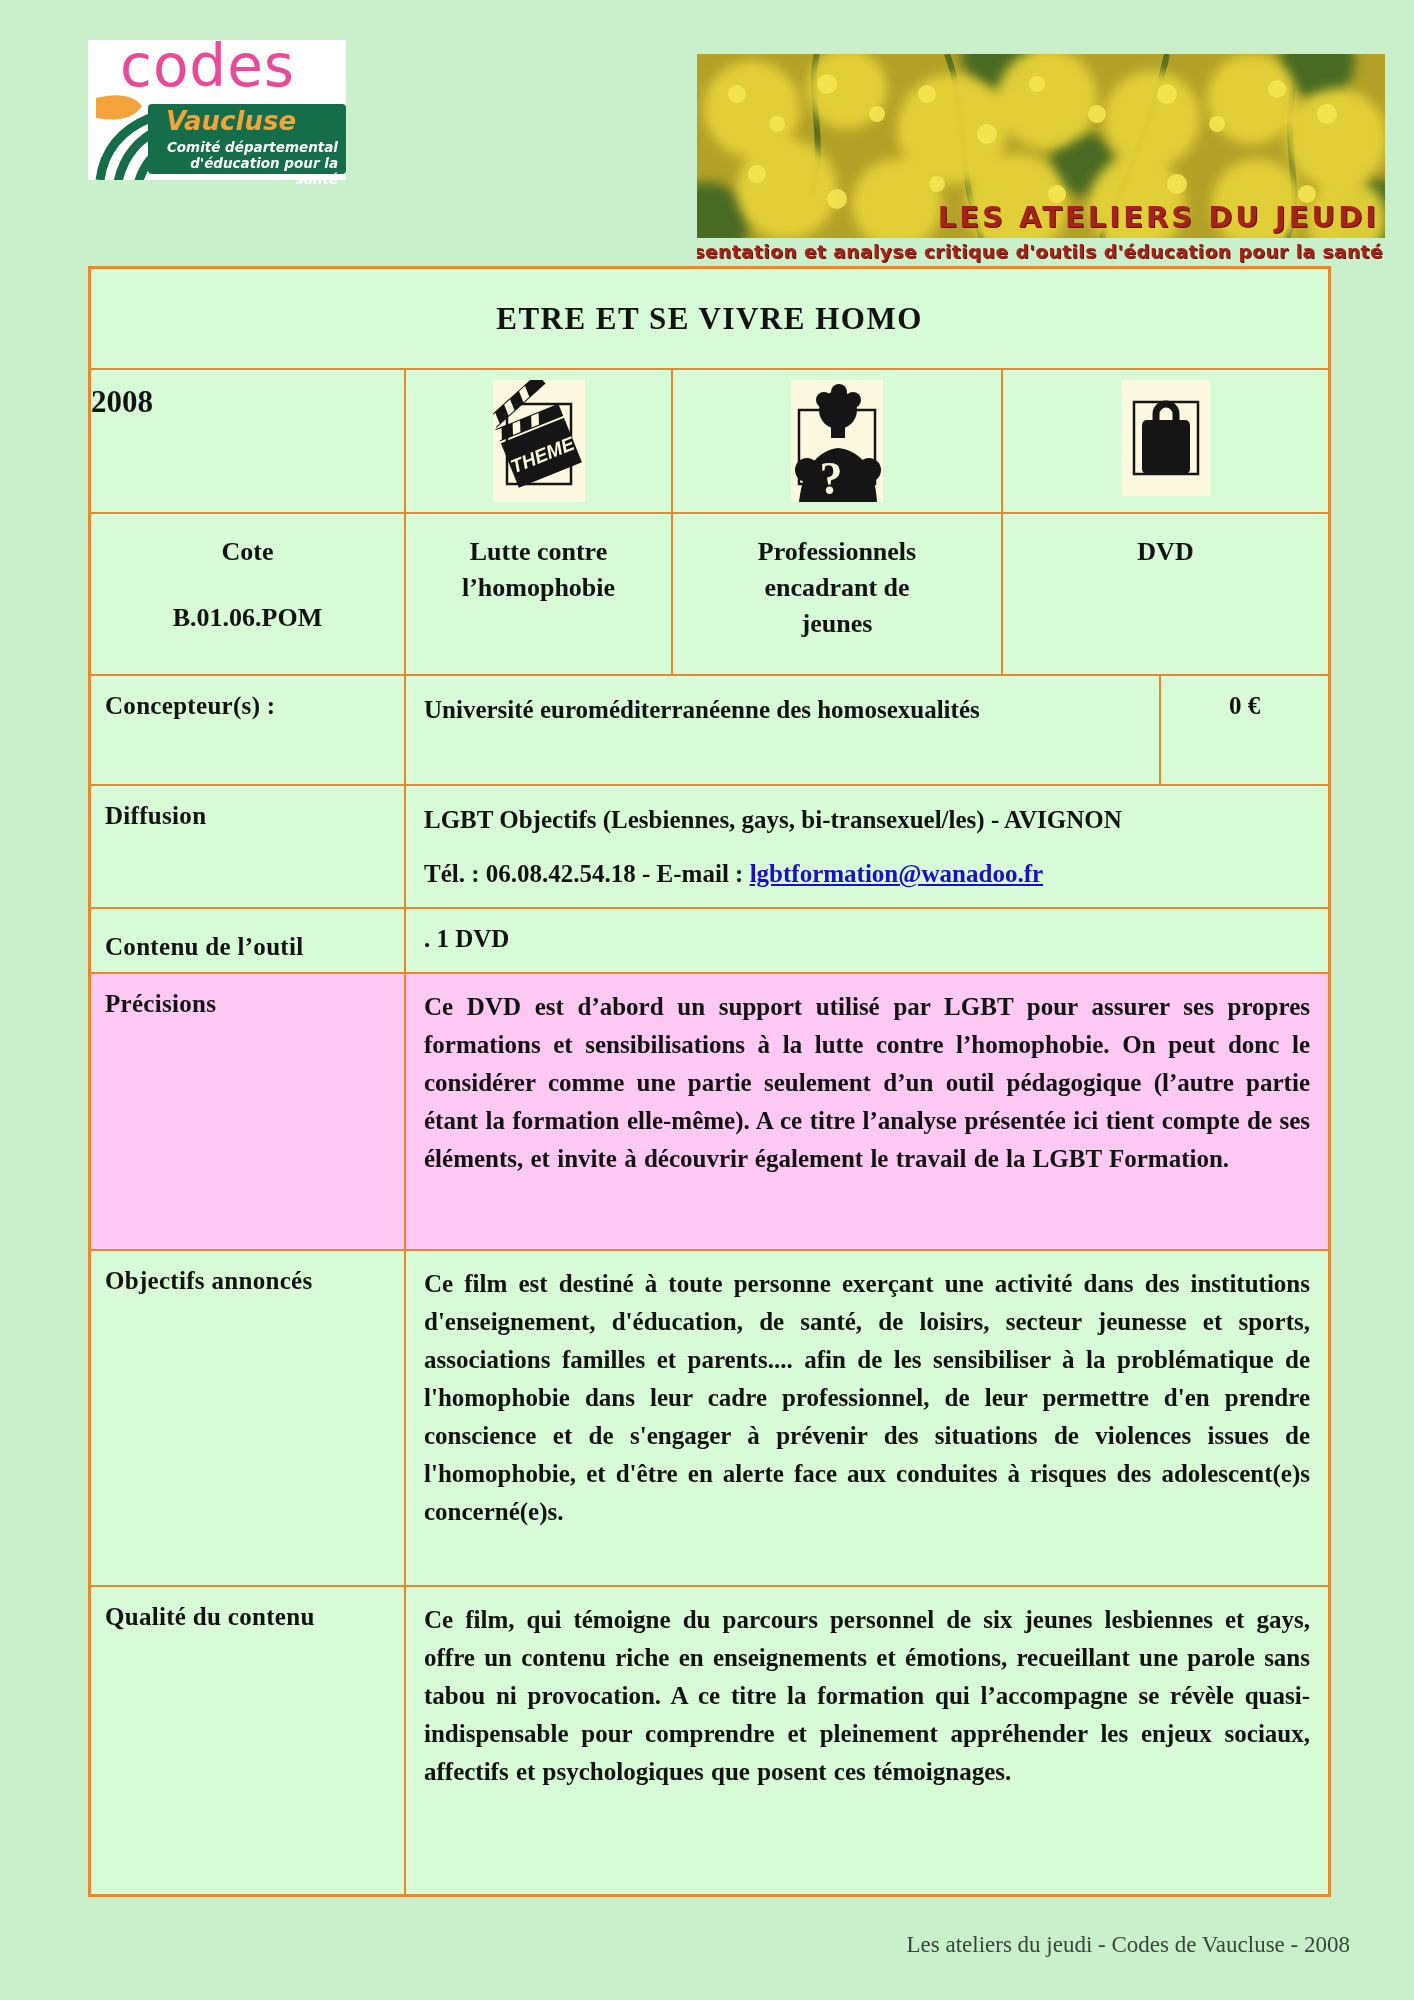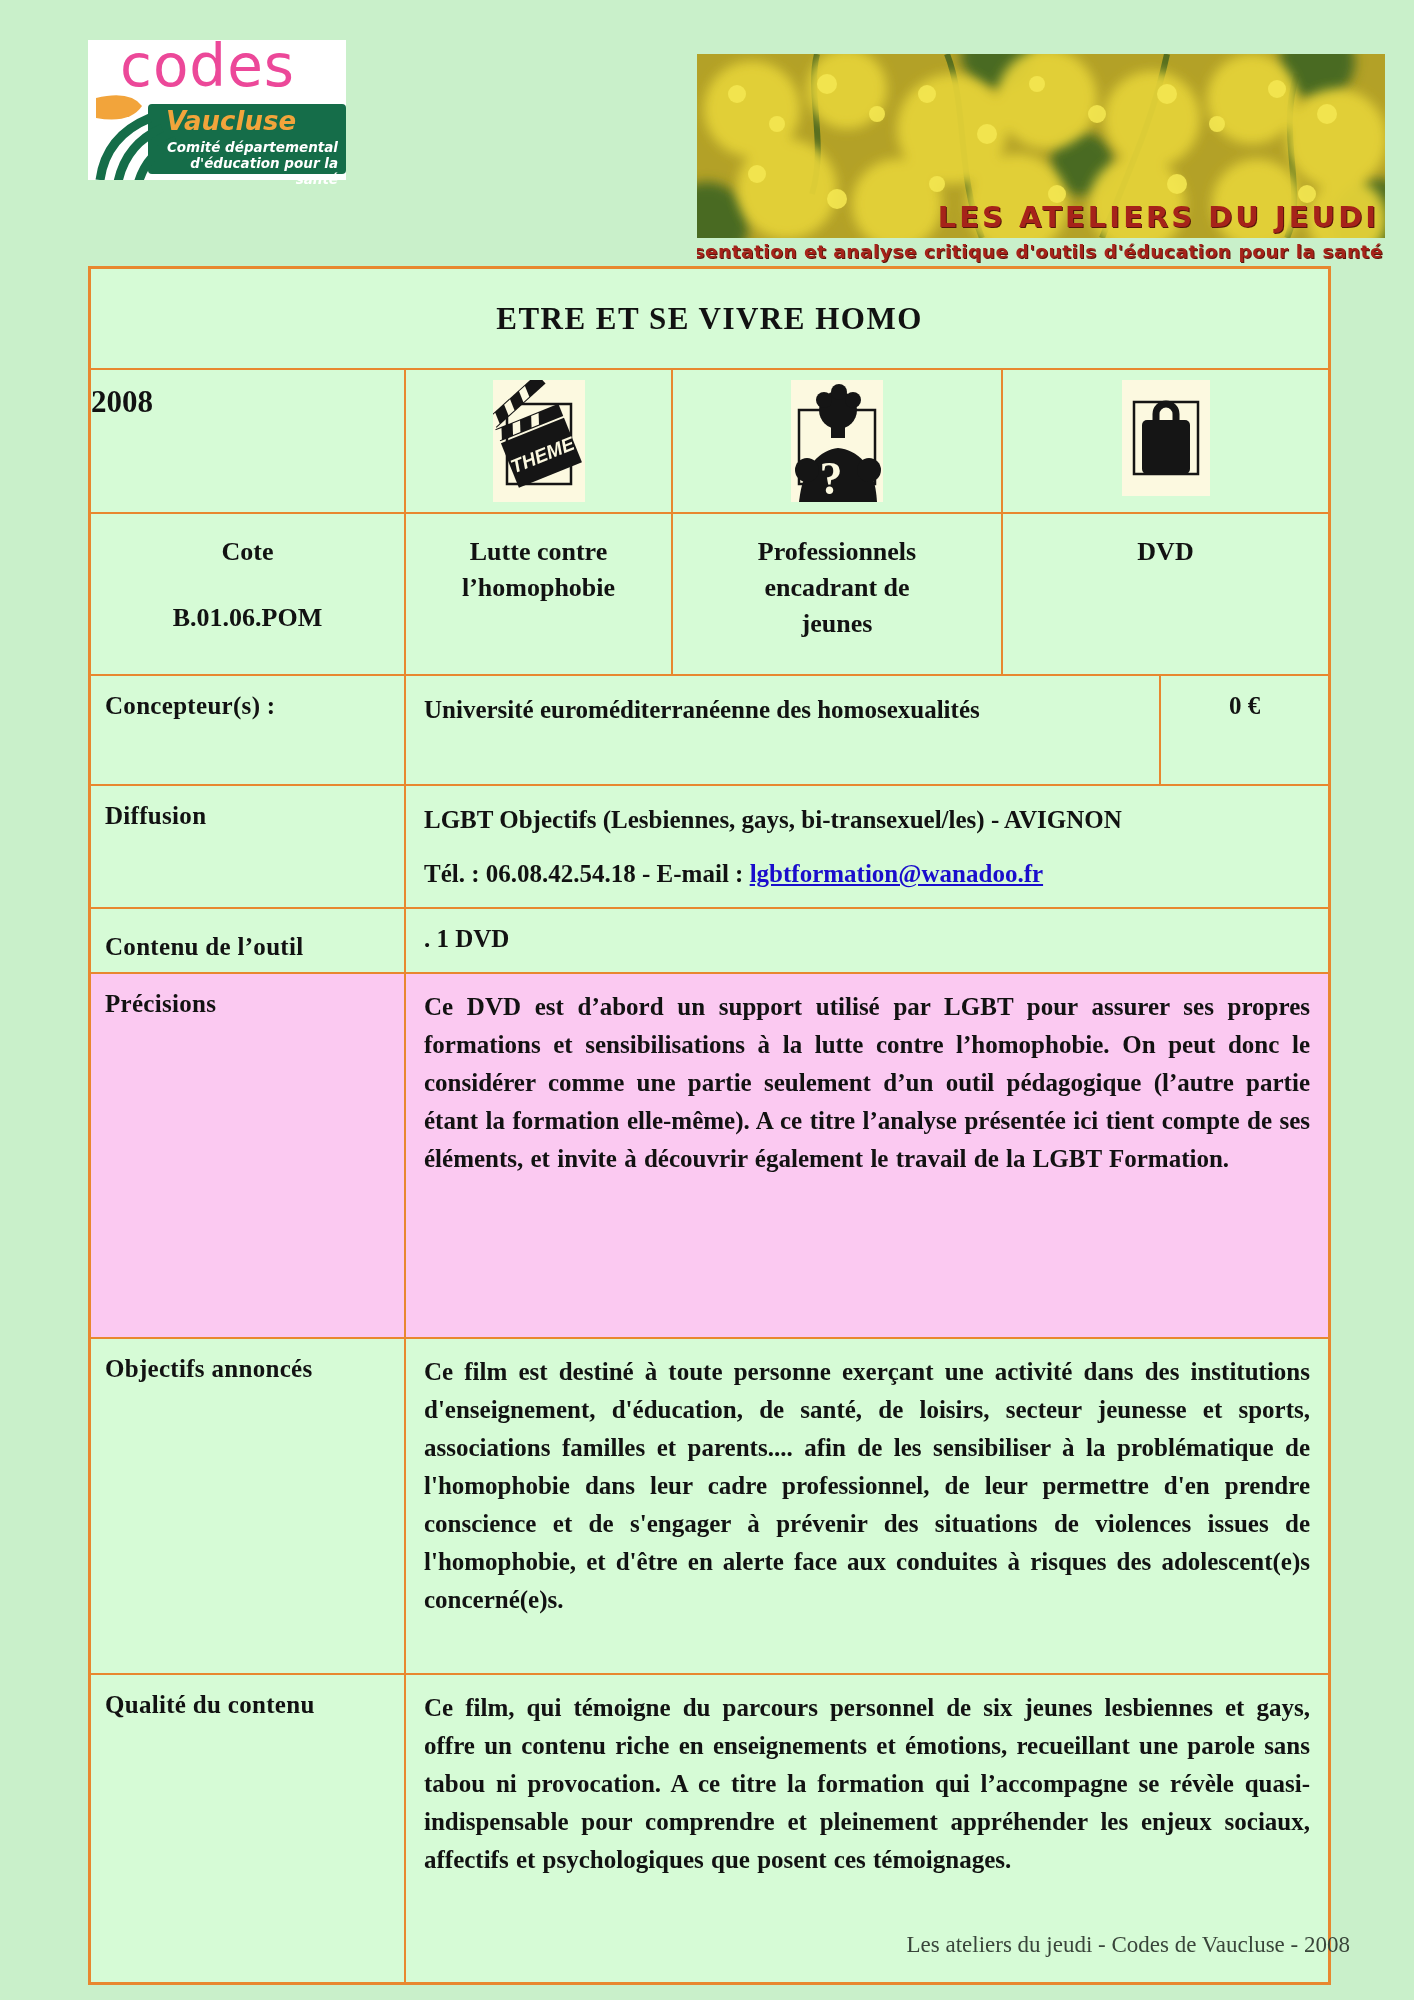--- a/index.html
+++ b/index.html
@@ -55,21 +55,21 @@
   .sheet{
     position:absolute;left:88px;top:266px;width:1243px;
     box-sizing:border-box;border:3px solid #e8872f;background:#d6fbd6;
   }
   .row{display:flex;box-sizing:border-box;border-bottom:2px solid #e8872f;}
   .row:last-child{border-bottom:none;}
   .cell{box-sizing:border-box;border-right:2px solid #e8872f;overflow:hidden;}
   .cell:last-child{border-right:none;}
   .r1{height:101px;} .r2{height:144px;} .r3{height:162px;}
   .r4{height:110px;} .r5{height:123px;} .r6{height:65px;}
-  .r7{height:365px;} .r8{height:336px;} .r9{height:307px;}
+  .r7{height:277px;} .r8{height:336px;} .r9{height:307px;}
   .w1{flex:0 0 315px;} .w2{flex:0 0 267px;} .w3{flex:0 0 330px;} .w4{flex:1 1 auto;}
   .wlabel{flex:0 0 315px;} .wmid{flex:0 0 755px;} .wprice{flex:1 1 auto;}
   .wcontent{flex:1 1 auto;}
   .title-cell{
     flex:1 1 auto;display:flex;align-items:center;justify-content:center;
     font-size:31px;font-weight:bold;letter-spacing:1.5px;
   }
   .year-cell{padding-top:14px;text-align:left;font-size:31px;font-weight:bold;}
   .icon-cell{display:flex;justify-content:center;padding-top:10px;}
   .cream{background:#fcf9e0;}

